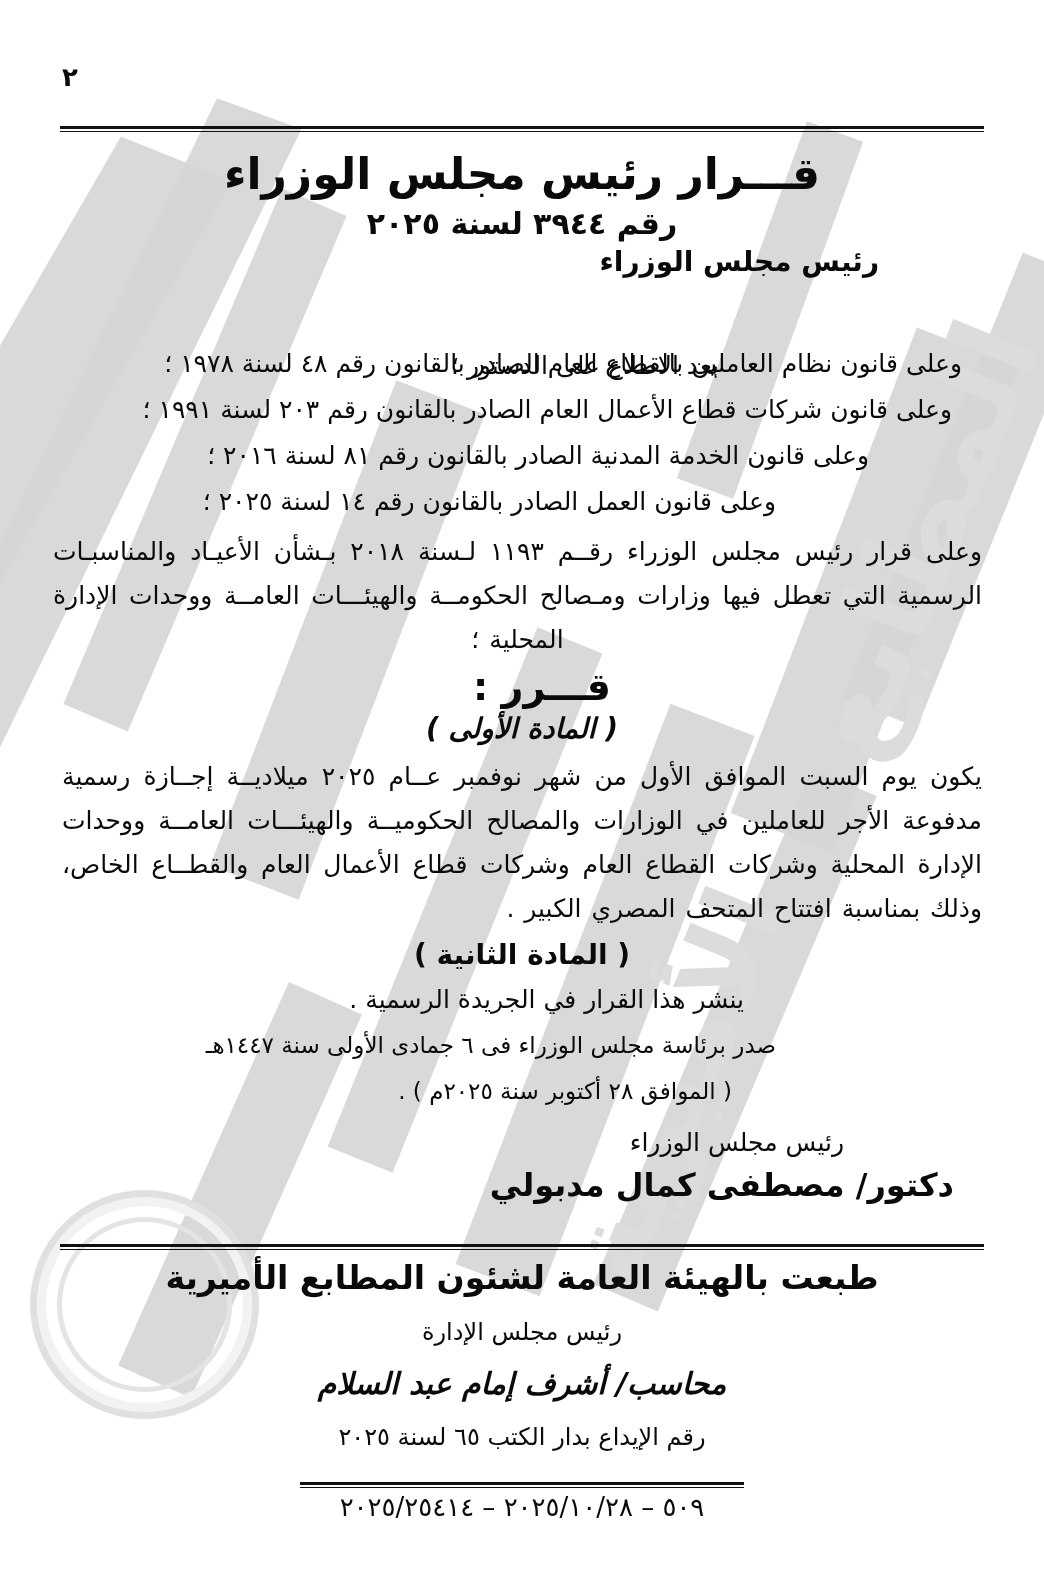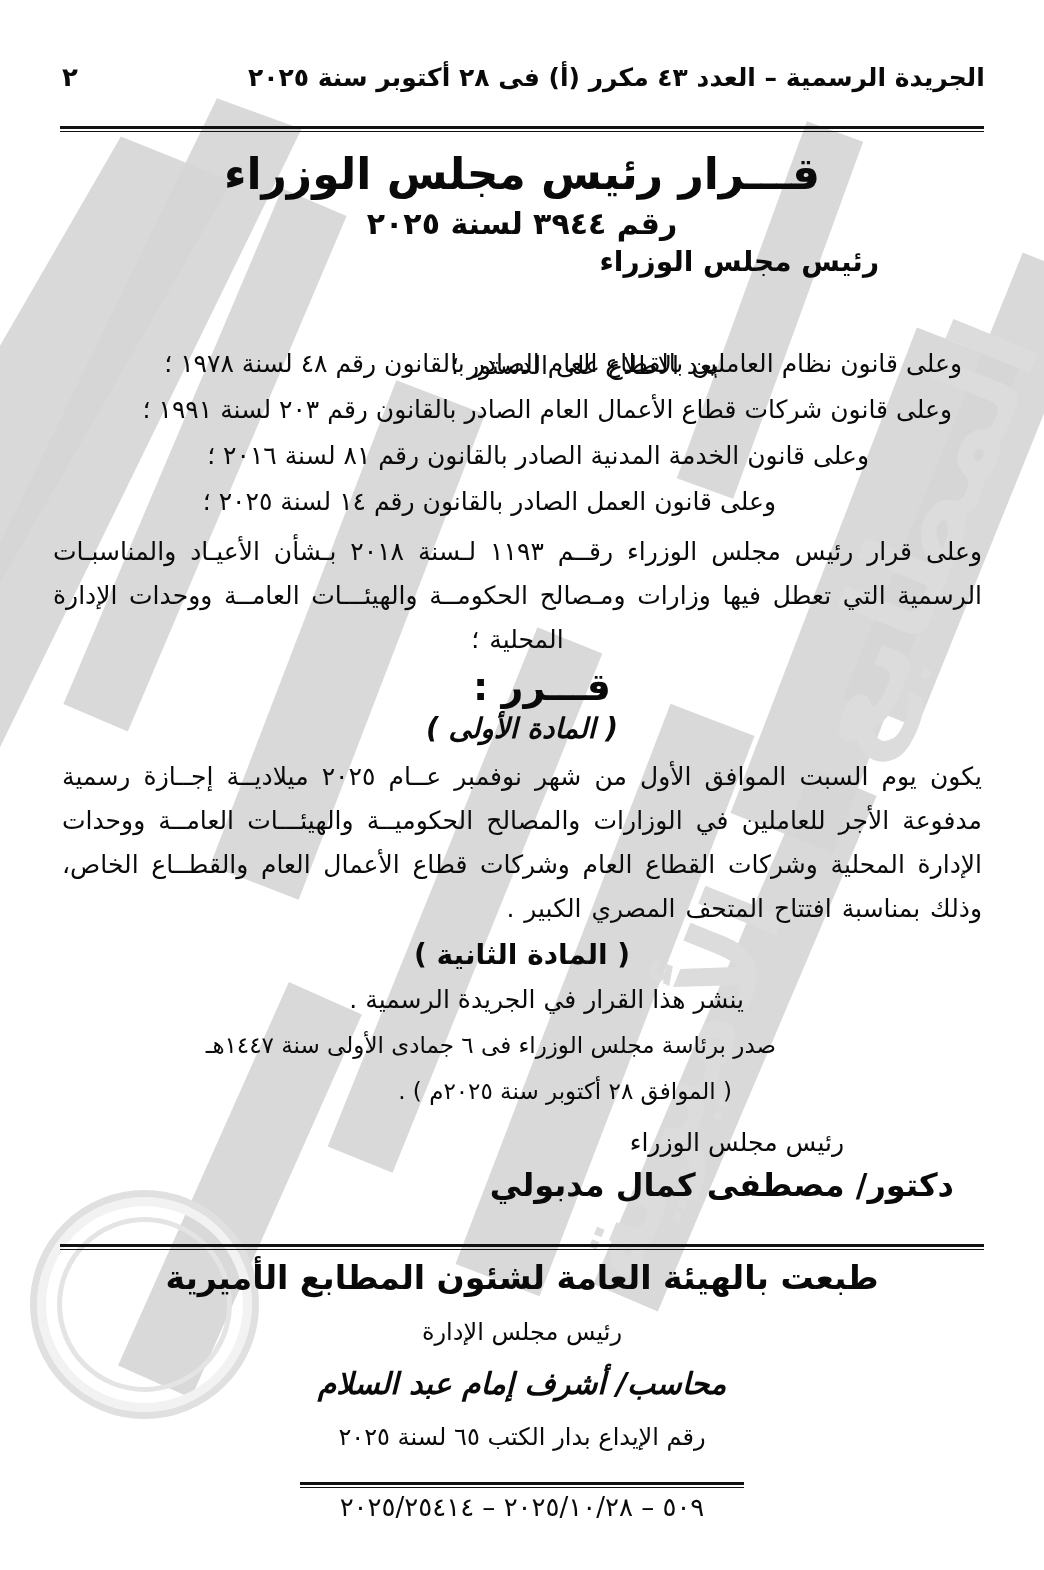--- a/index.html
+++ b/index.html
@@ -270,21 +270,20 @@
     <div class="wm-word" style="left:690px; top:470px; font-size:120px; transform:rotate(-68deg);">المطابع</div>
     <div class="wm-word" style="left:470px; top:1020px; font-size:110px; transform:rotate(-68deg);">الأميرية</div>
 
     <div class="wm-seal" style="left:30px; top:1190px; width:215px; height:215px;"></div>
   </div>
 
   <div class="content">
 
     <div class="masthead">
       <span class="masthead-page-no">٢</span>
-      <span class="masthead-line">الجريدة الرسمية – العدد ٤٣ مكرر (أ) فى ٢٨ أكتوبر سنة ٢٠٢٥</span>
     </div>
     <div class="rule-top"></div>
 
     <div class="decree-title">قـــرار رئيس مجلس الوزراء</div>
     <div class="decree-subtitle">رقم ٣٩٤٤ لسنة ٢٠٢٥</div>
     <div class="issuer">رئيس مجلس الوزراء</div>
 
     <div class="pre-line" style="top:302px; right:325px;margin-top:48px;">بعد الاطلاع على الدستور ؛</div>
     <div class="pre-line" style="top:348px; right:82px;">وعلى قانون نظام العاملين بالقطاع العام الصادر بالقانون رقم ٤٨ لسنة ١٩٧٨ ؛</div>
     <div class="pre-line" style="top:394px; right:92px;">وعلى قانون شركات قطاع الأعمال العام الصادر بالقانون رقم ٢٠٣ لسنة ١٩٩١ ؛</div>

